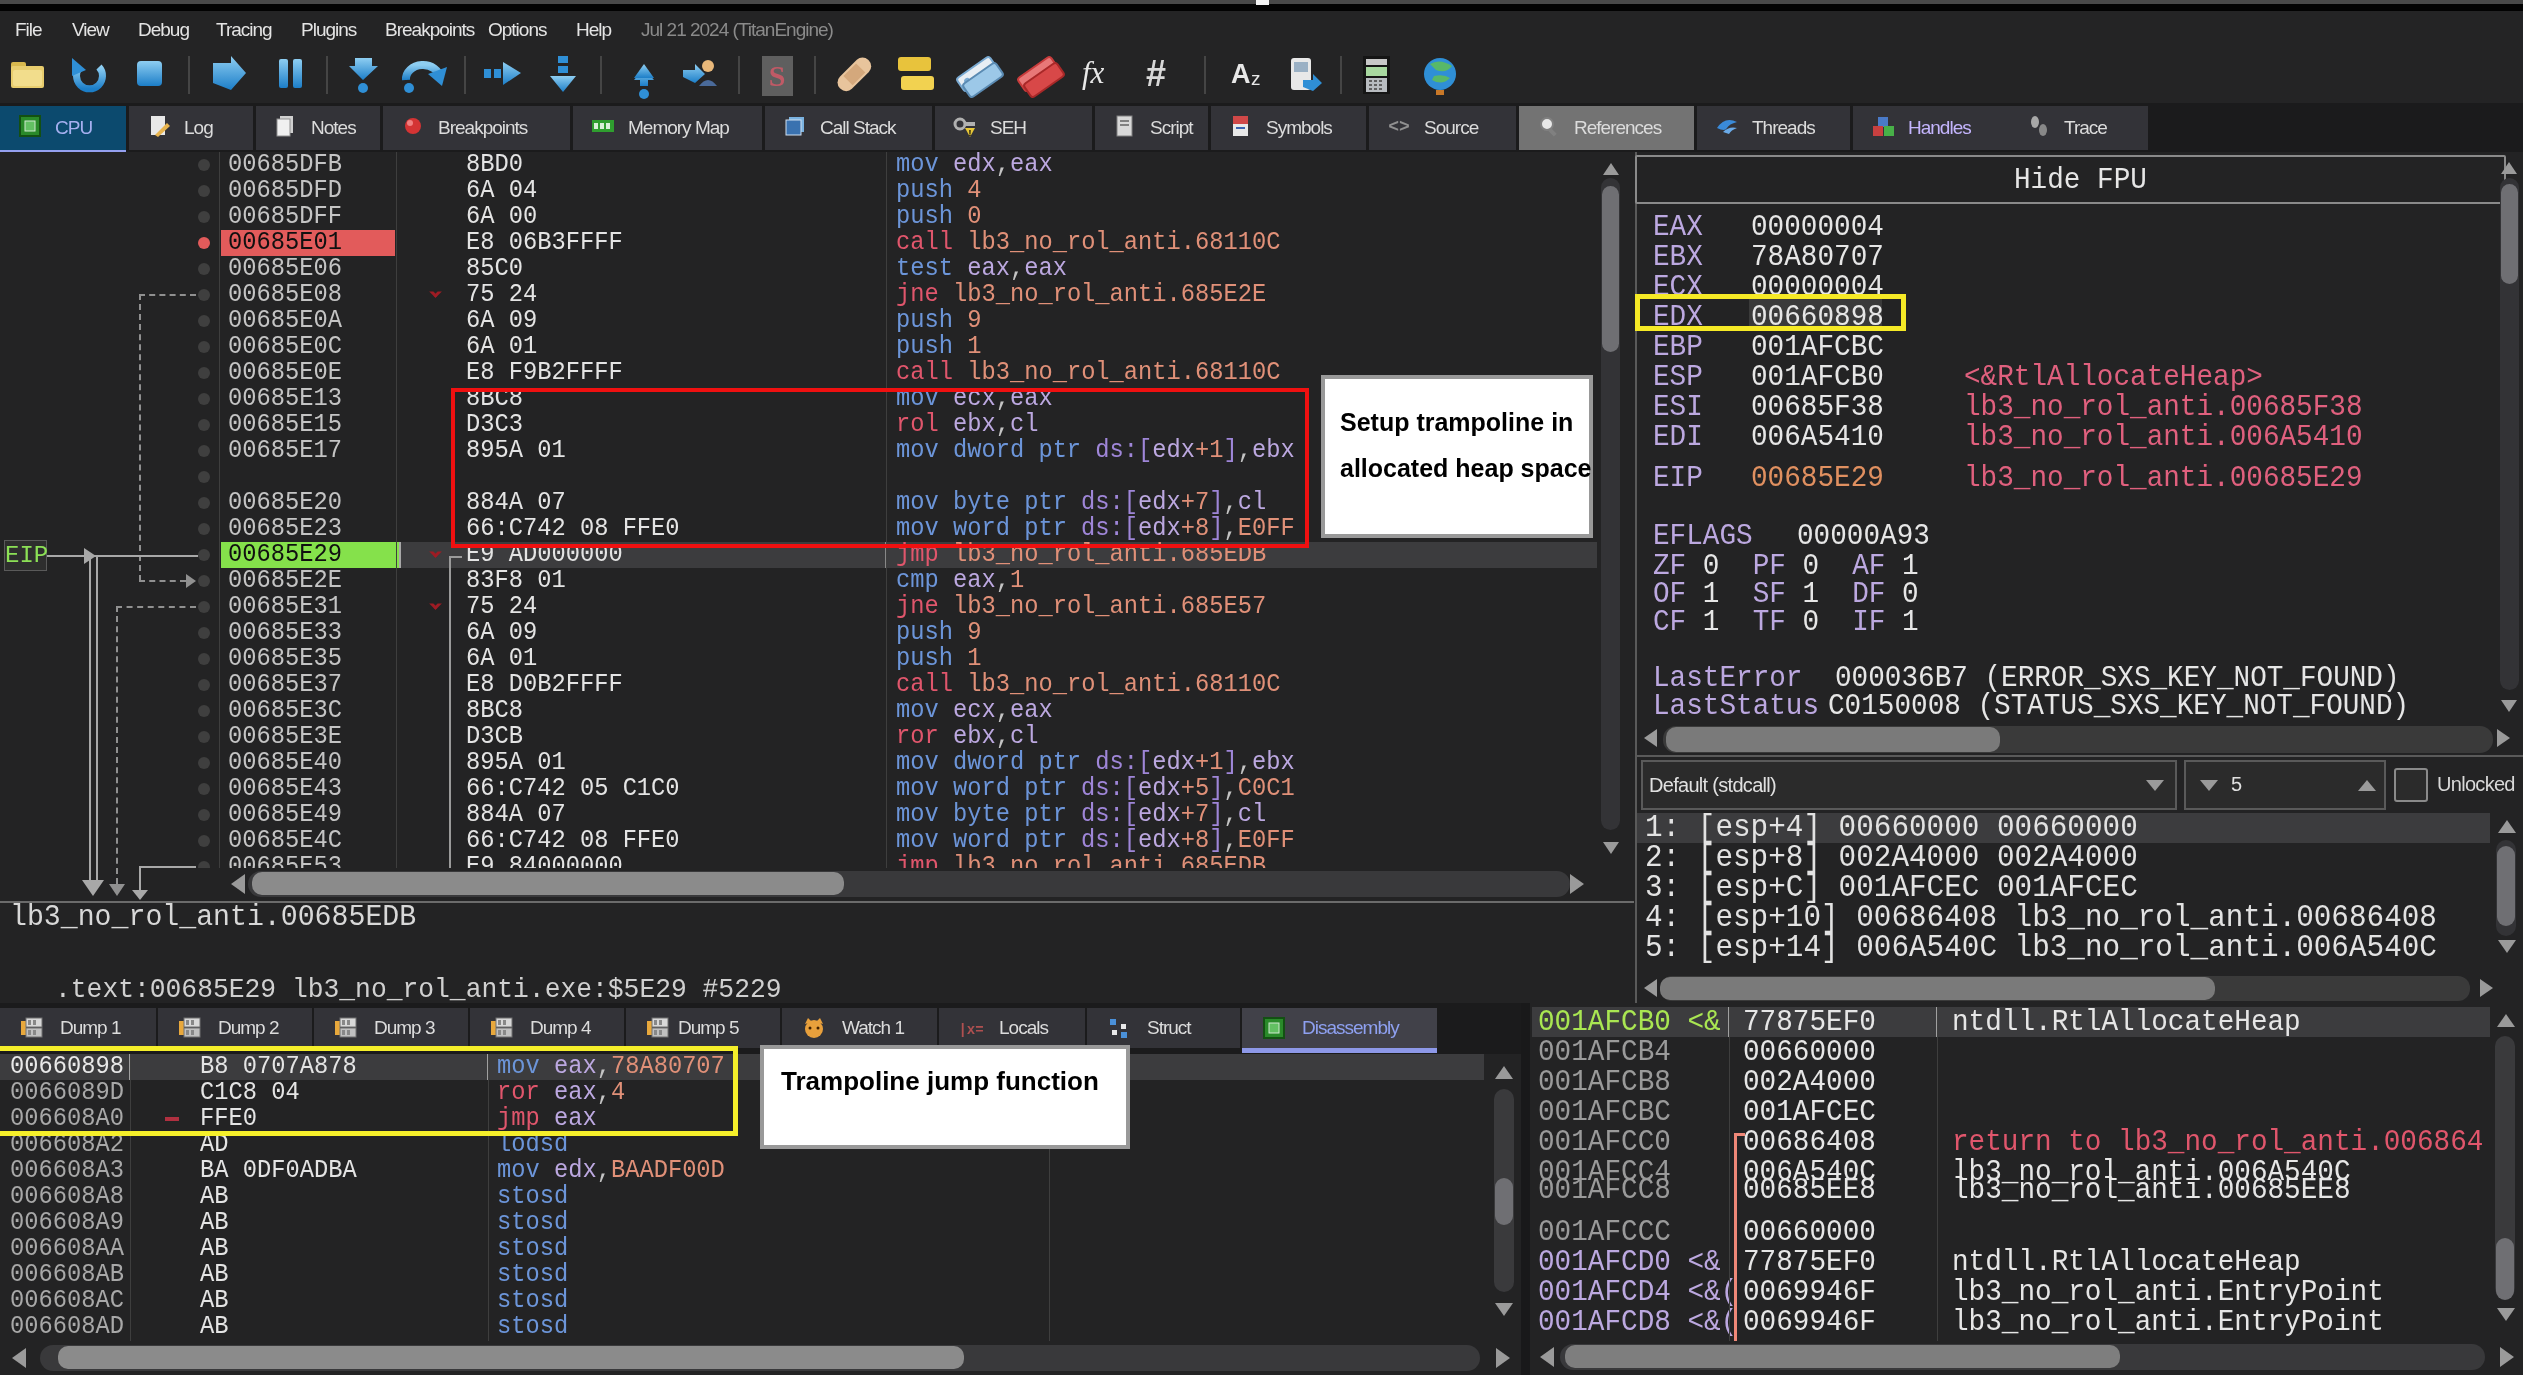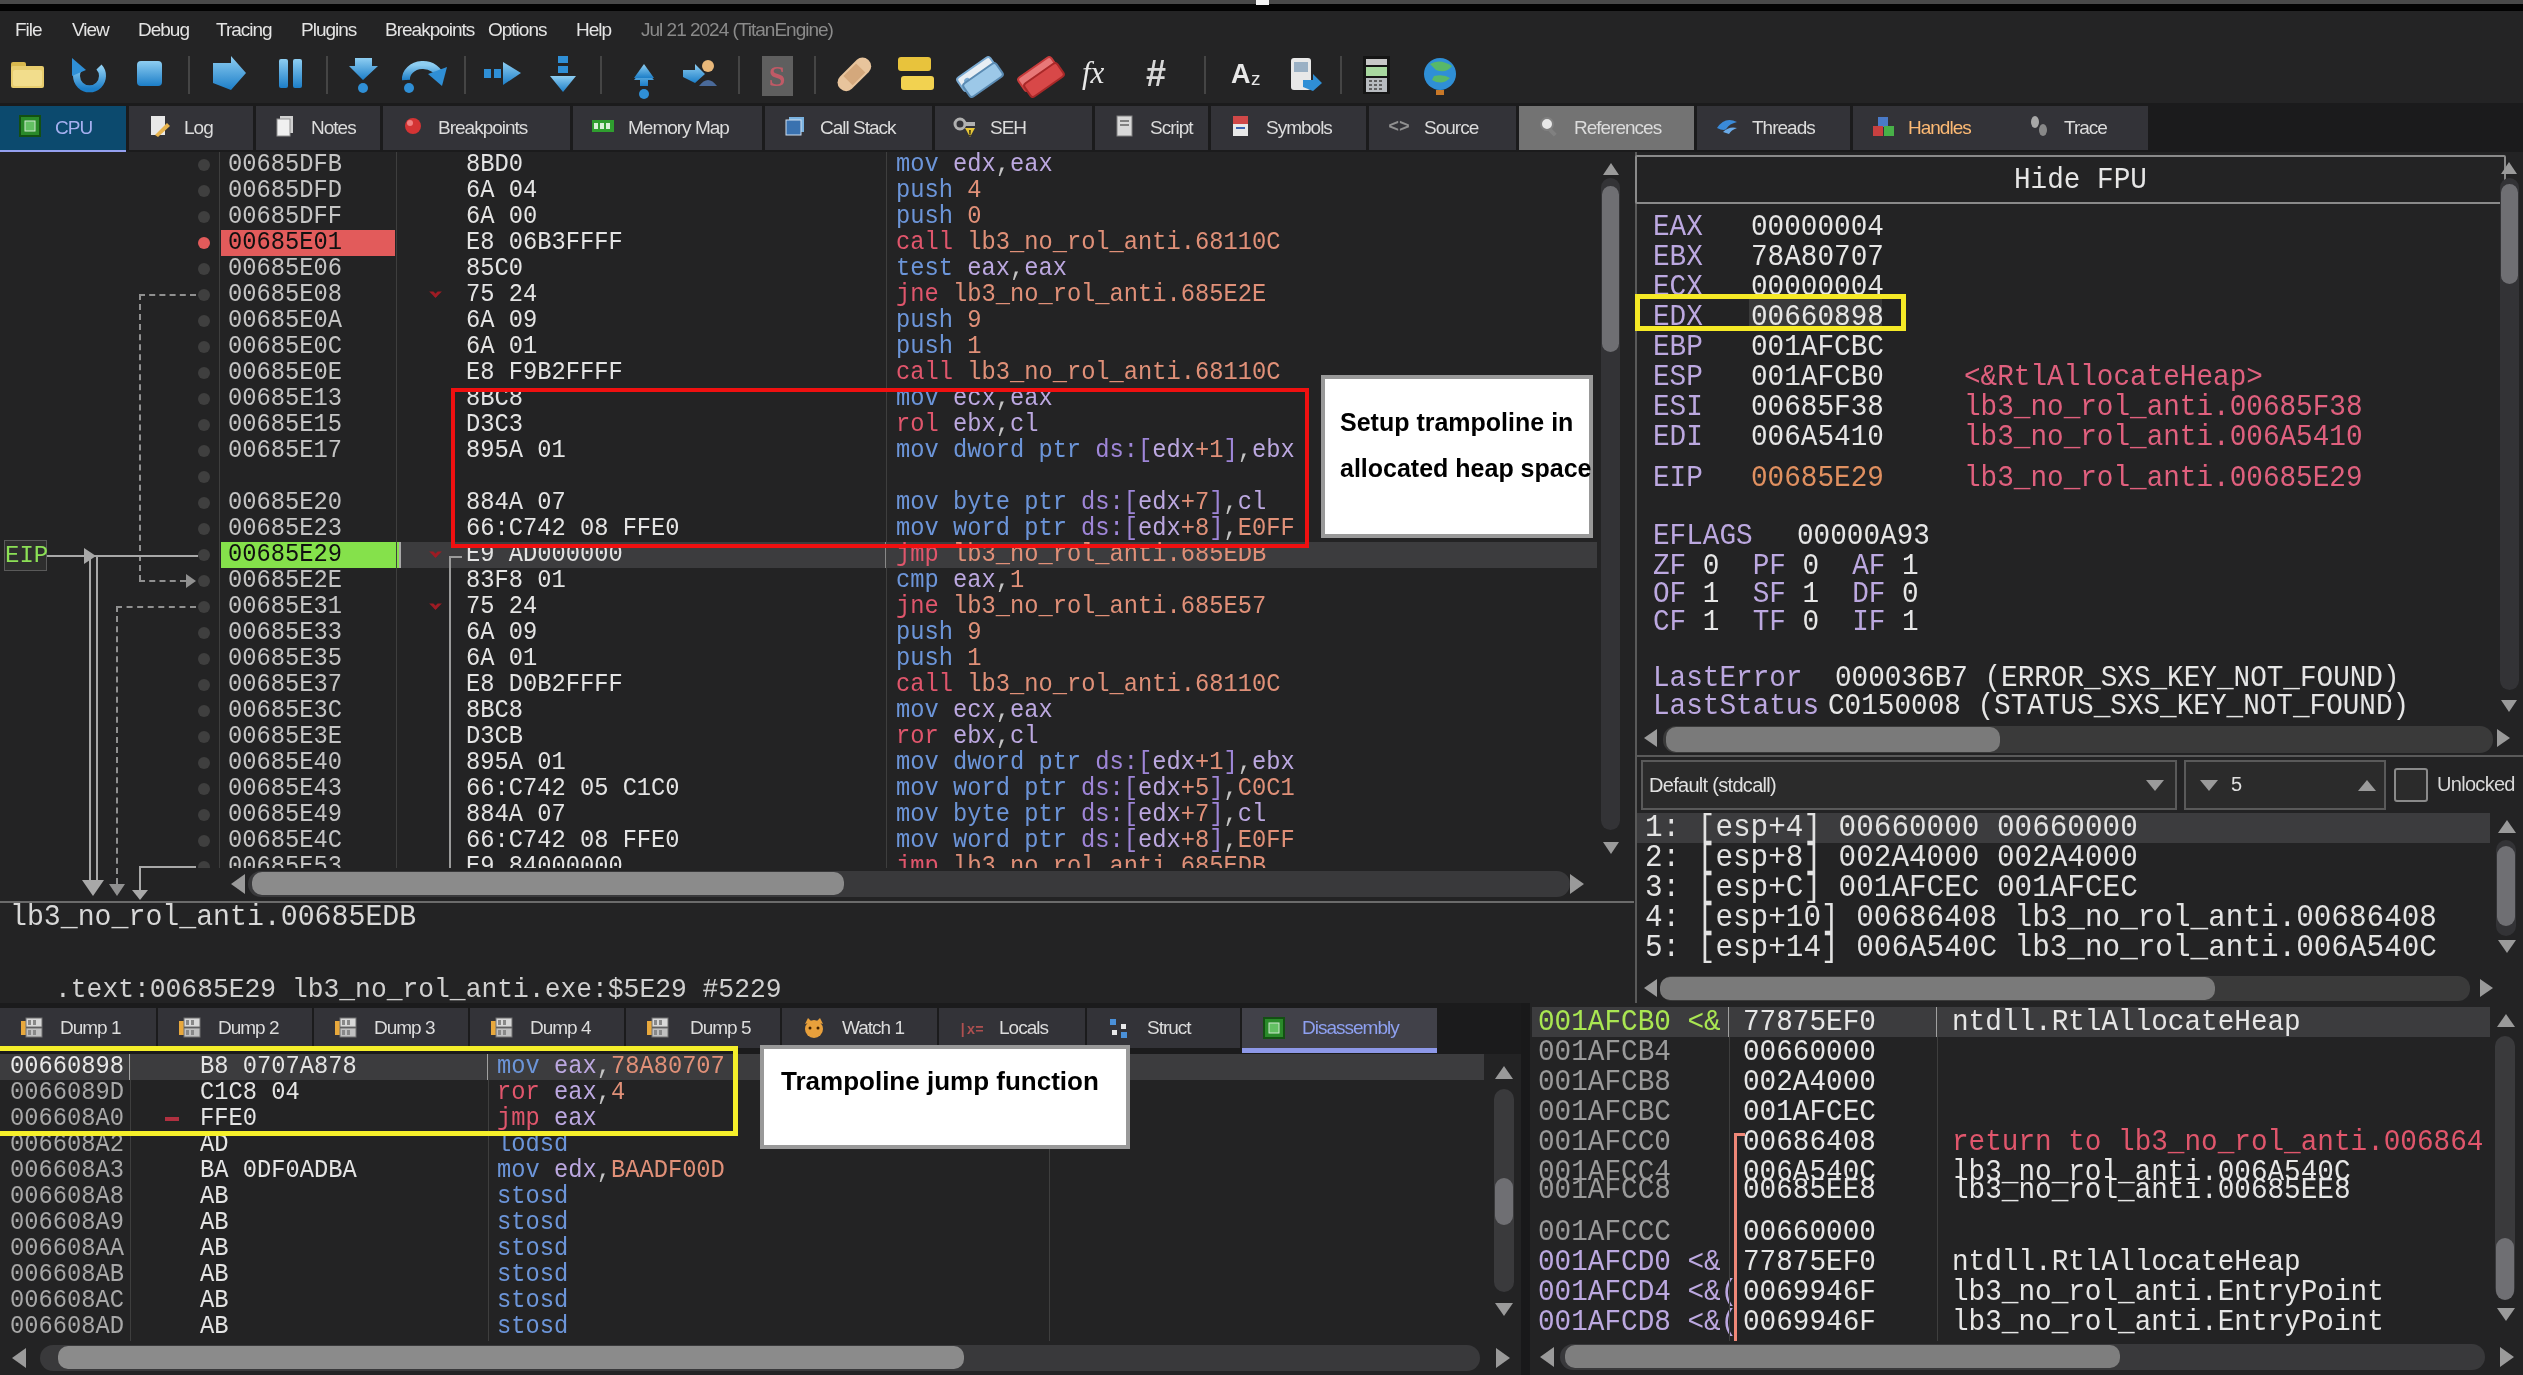--- a/index.html
+++ b/index.html
@@ -243,21 +243,21 @@
       <circle cx="10" cy="10" r="6" fill="#e8e8e8" stroke="#808080" stroke-width="2"></circle>
       <rect x="14" y="14" width="8" height="4" transform="rotate(45 14 14)" fill="#808080"></rect>
     </svg>
 <div class="tab" style="left:1697px;width:153px;background:#333338;color:#dcdcdc">
       <span style="position:absolute;left:55px">Threads</span>
     </div>
 <svg class="abs" style="left:1715px;top:114px" width="24" height="24" viewBox="0 0 24 24">
       <path d="M 2 14 Q 10 2 22 8 Q 14 10 12 14 Q 10 18 2 14 Z" fill="#3a8ad8"></path>
       <path d="M 8 18 Q 14 12 22 14 Q 16 16 14 20 Z" fill="#6aaae8"></path>
     </svg>
-<div class="tab" style="left:1853px;width:183px;background:#333338;color:#fdba74">
+<div class="tab" style="left:1853px;width:183px;background:#333338;color:#c4b5fd">
       <span style="position:absolute;left:55px">Handles</span>
     </div>
 <svg class="abs" style="left:1871px;top:114px" width="24" height="24" viewBox="0 0 24 24">
       <rect x="7" y="3" width="10" height="10" fill="#4a7ac8"></rect>
       <rect x="2" y="12" width="10" height="10" fill="#c84040"></rect>
       <rect x="13" y="12" width="10" height="10" fill="#48b048"></rect>
     </svg>
 <div class="tab" style="left:2009px;width:139px;background:#333338;color:#dcdcdc">
       <span style="position:absolute;left:55px">Trace</span>
     </div>
@@ -585,21 +585,21 @@
 <svg class="abs" style="left:490px;top:1016px" width="24" height="24" viewBox="0 0 24 24">
       <rect x="1" y="5" width="5" height="14" fill="#e8a83c"></rect>
       <rect x="6" y="2" width="16" height="9" fill="#d8d8d8" stroke="#707070"></rect>
       <rect x="6" y="12" width="16" height="9" fill="#c0c0c0" stroke="#707070"></rect>
       <rect x="8" y="4" width="3" height="5" fill="#888"></rect>
       <rect x="13" y="4" width="3" height="5" fill="#888"></rect>
       <rect x="8" y="14" width="3" height="5" fill="#888"></rect>
       <rect x="13" y="14" width="3" height="5" fill="#888"></rect>
     </svg>
 <div class="tab2" style="left:626px;width:154px;background:#333338;color:#dcdcdc">
-      <span style="position:absolute;left:64px">Dump 5</span>
+      <span style="position:absolute;left:52px">Dump 5</span>
     </div>
 <svg class="abs" style="left:646px;top:1016px" width="24" height="24" viewBox="0 0 24 24">
       <rect x="1" y="5" width="5" height="14" fill="#e8a83c"></rect>
       <rect x="6" y="2" width="16" height="9" fill="#d8d8d8" stroke="#707070"></rect>
       <rect x="6" y="12" width="16" height="9" fill="#c0c0c0" stroke="#707070"></rect>
       <rect x="8" y="4" width="3" height="5" fill="#888"></rect>
       <rect x="13" y="4" width="3" height="5" fill="#888"></rect>
       <rect x="8" y="14" width="3" height="5" fill="#888"></rect>
       <rect x="13" y="14" width="3" height="5" fill="#888"></rect>
     </svg>

